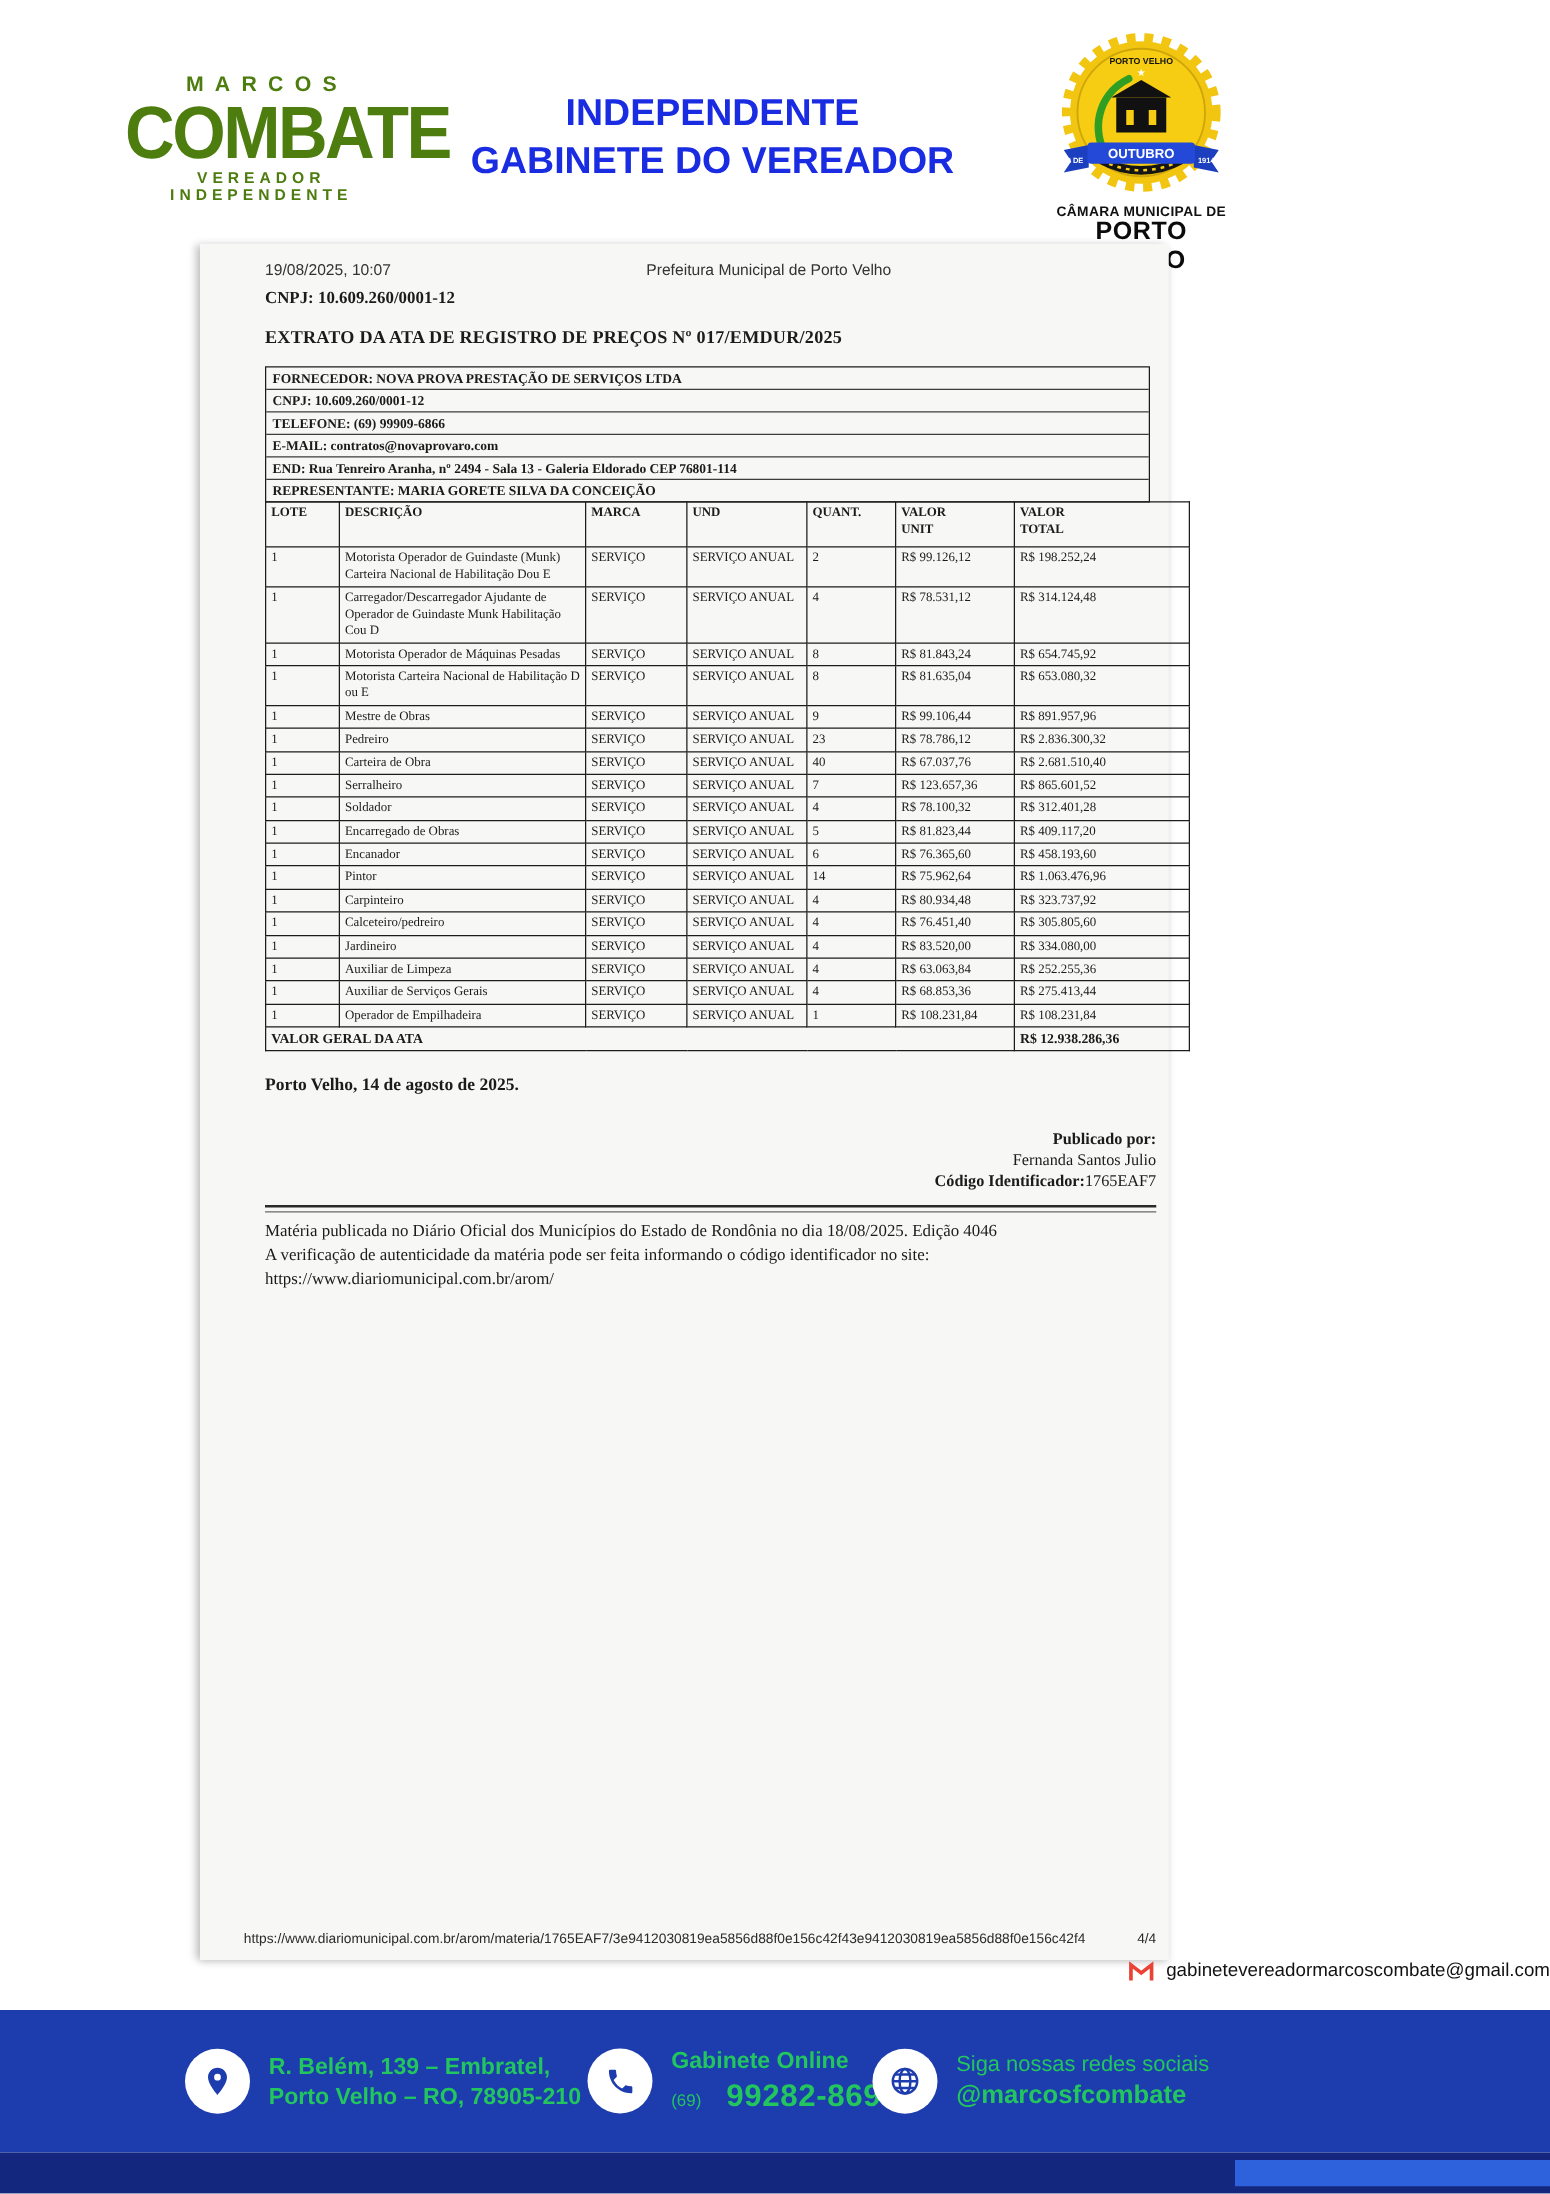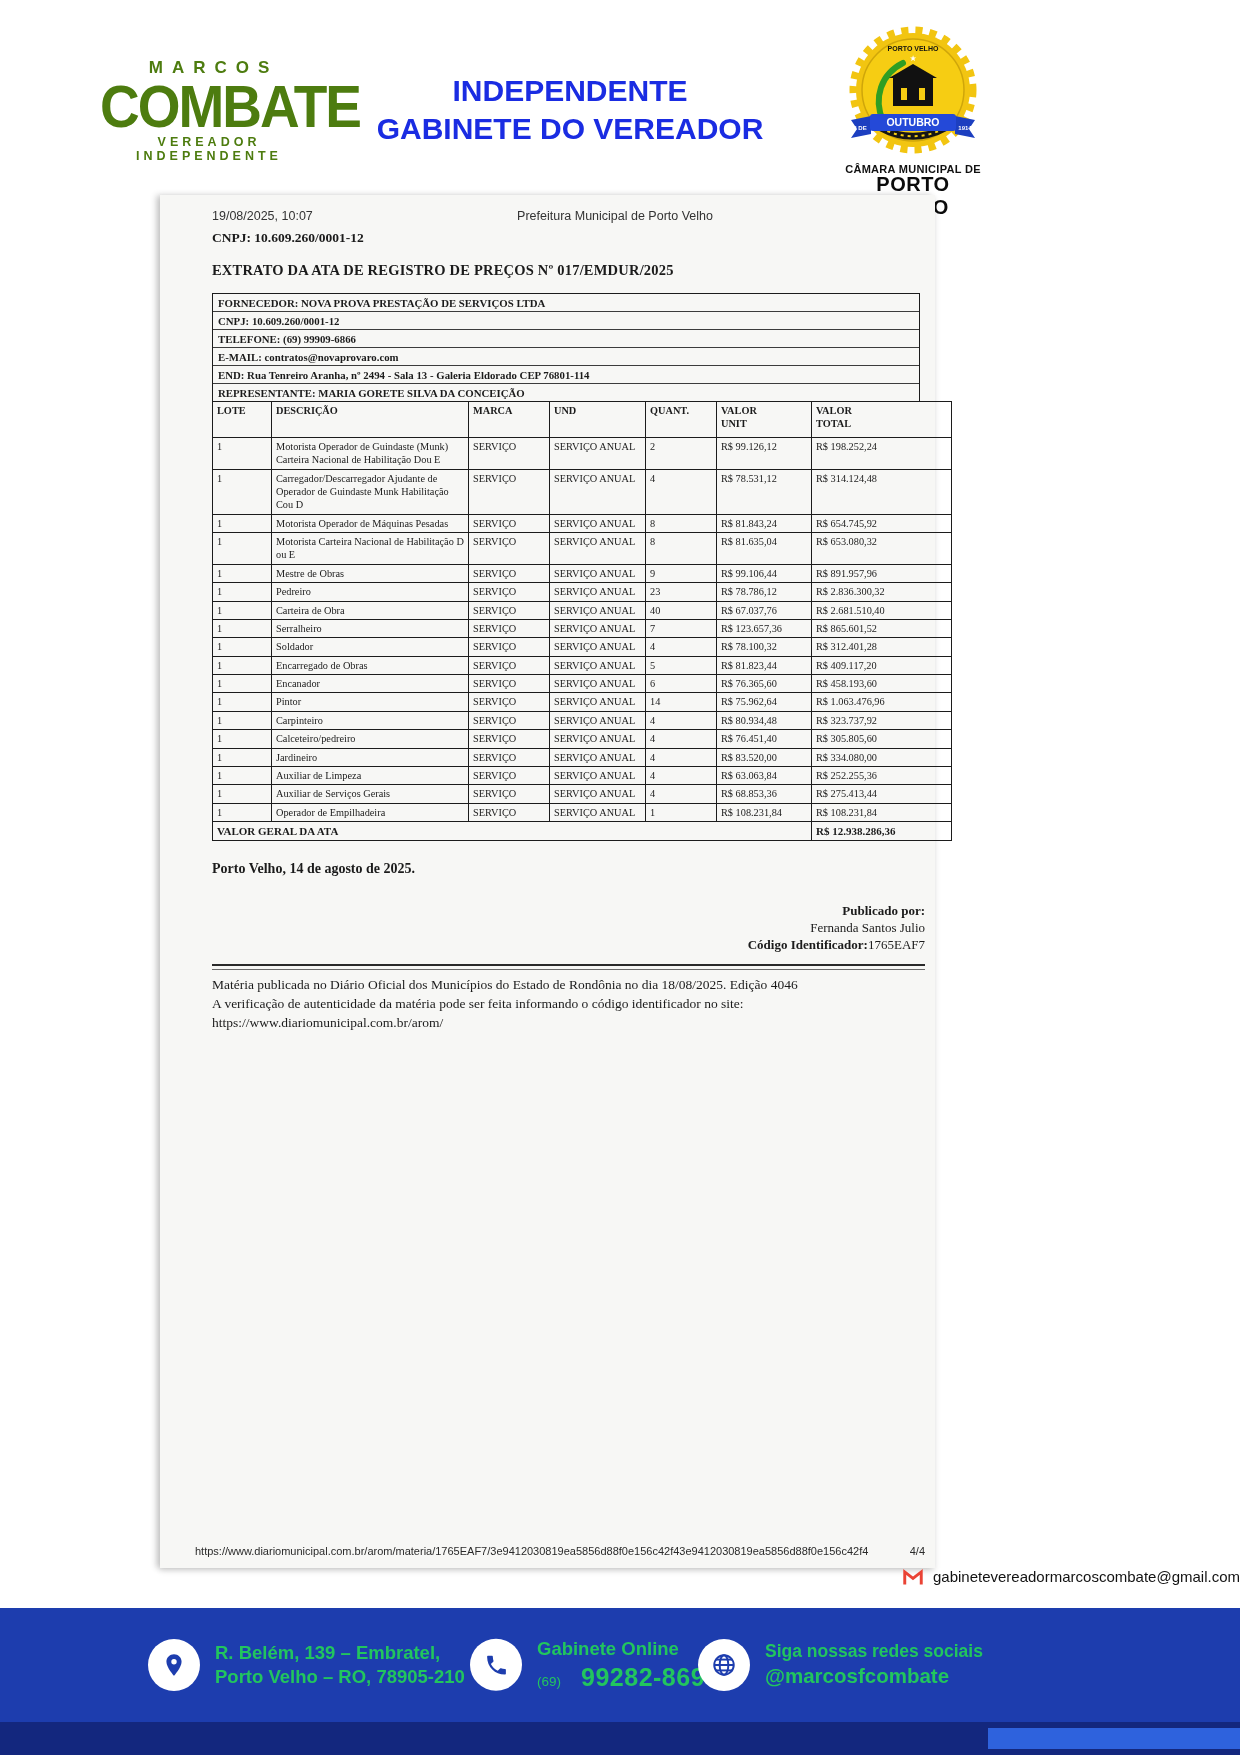--- a/index.html
+++ b/index.html
@@ -53,21 +53,21 @@
 
   
   .footer-email{position:absolute;left:0;top:1568px;width:100%;display:flex;
         justify-content:flex-end;align-items:center;gap:9px;font-size:15px;color:#121212;}
   .footer-bar{position:absolute;left:0;top:1608px;width:1240px;height:114px;background:#1d3dae;}
   .contact{position:absolute;top:50%;transform:translateY(-50%);display:flex;align-items:center;gap:15px;color:#22c55e;}
   .contact .circle{width:52px;height:52px;border-radius:50%;background:#fff;display:flex;
         align-items:center;justify-content:center;flex:0 0 auto;}
   .contact .lines{display:flex;flex-direction:column;line-height:1.3;}
   .l-bold{font-weight:700;font-size:18.5px;}
-  .l-norm{font-weight:700;font-size:17.5px;}
+  .l-norm{font-weight:400;font-size:17.5px;}
   .phone-num{font-weight:800;font-size:25px;letter-spacing:0.5px;}
   .phone-pre{font-weight:400;font-size:13.5px;margin-right:20px;}
   .handle{font-weight:800;font-size:20.5px;}
   .g1{left:148px;} .g2{left:470px;} .g3{left:698px;}
   .footer-strip{position:absolute;left:0;top:1722px;width:1240px;height:33px;background:#13277e;}
   .strip-light{position:absolute;right:0;top:6px;width:252px;height:21px;background:#2e62dd;}
 </style>
 </head>
 <body>
 

